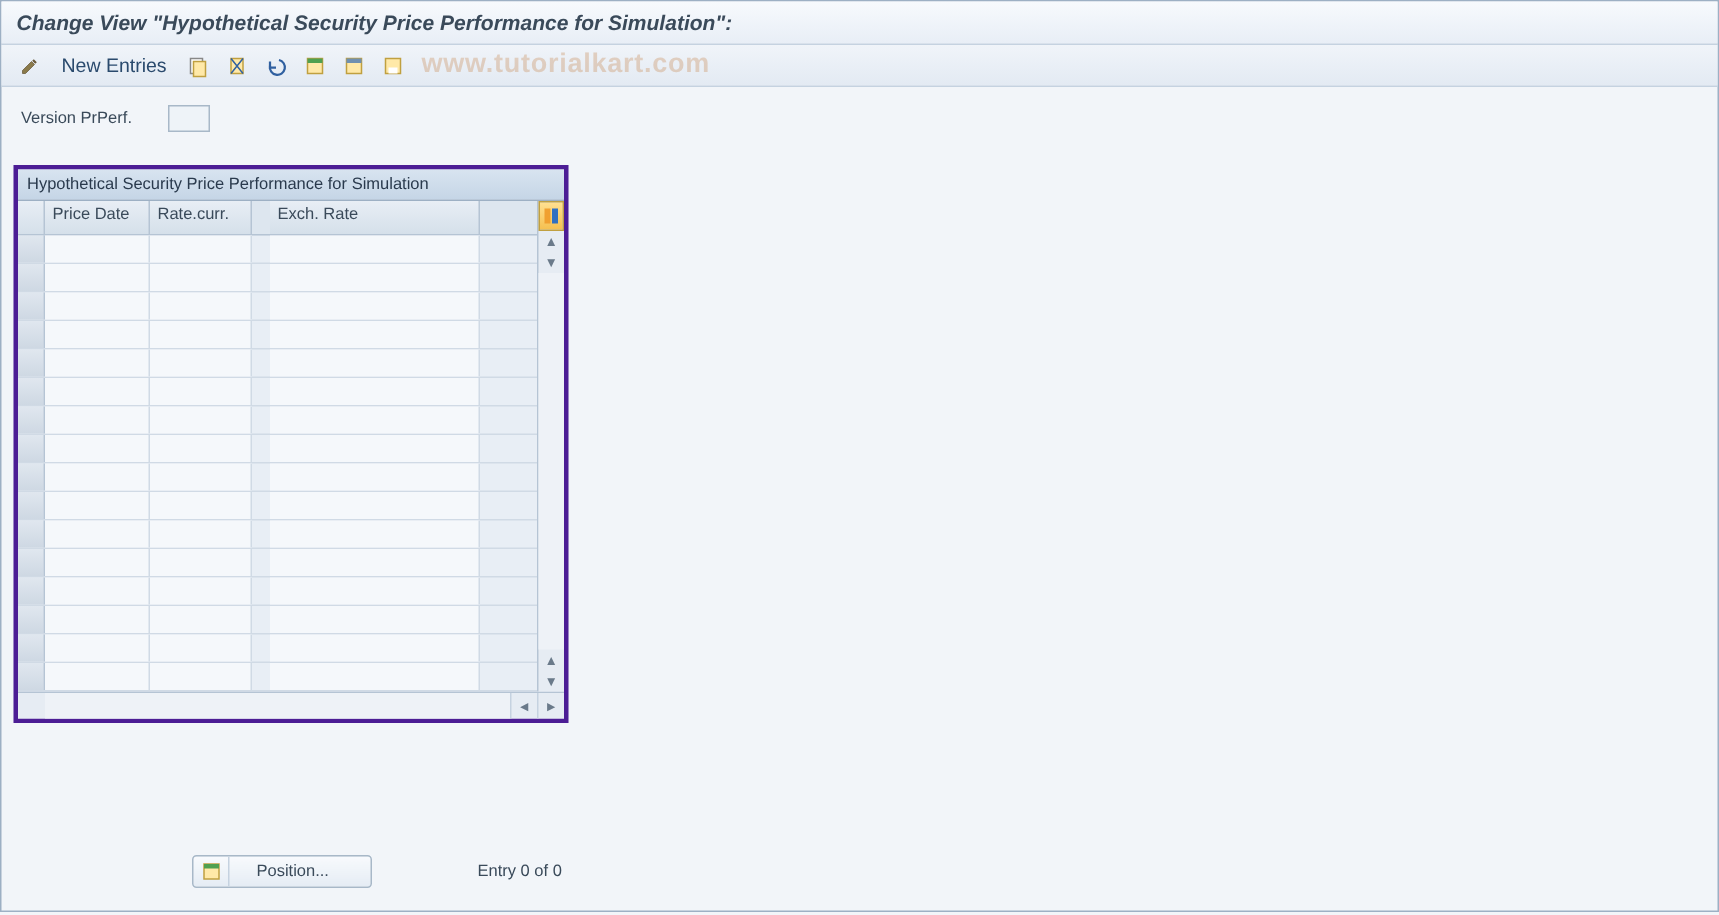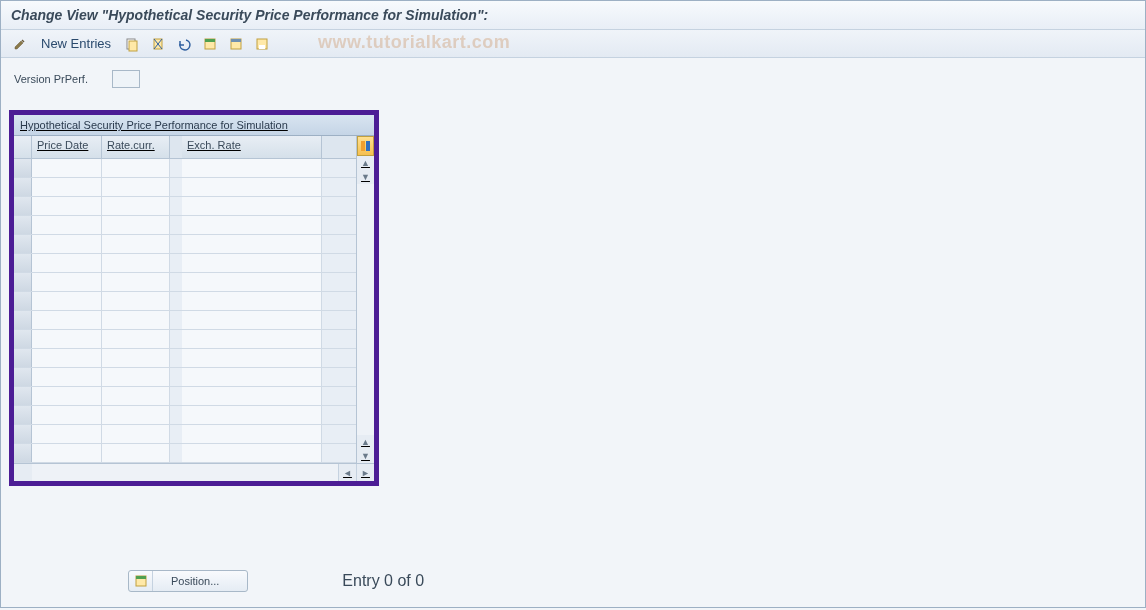--- a/index.html
+++ b/index.html
@@ -47,21 +47,20 @@
     }
     .watermark {
       position: absolute;
       left: 280px;
       top: 2px;
       font-size: 18px;
       font-weight: bold;
       color: rgba(200, 140, 90, 0.35);
       letter-spacing: 0.5px;
       pointer-events: none;
-      margin-left: 37px;
     }
     .form-area {
       padding: 12px 8px 8px 11px;
     }
     .form-row {
       display: flex;
       align-items: center;
       margin-bottom: 2px;
     }
     .form-label {
@@ -74,24 +73,23 @@
       height: 18px;
       border: 1px solid #a8b8c8;
       background: #eef3f8;
       padding: 0 4px;
     }
     .form-input.small { width: 28px; }
     .form-input.med { width: 100px; }
     .table-container {
       margin: 12px 8px;
       width: 370px;
-      border: 5px solid #4c1d95;
+      border: 3px solid #4c1d95;
       background: #e8eef5;
       position: relative;
-      text-decoration: underline;
     }
     .table-title {
       background: linear-gradient(to bottom, #d8e4f0, #c5d5e6);
       border-bottom: 1px solid #9db0c4;
       padding: 4px 6px;
       font-size: 11px;
       color: #2a3a4d;
     }
     .table-body {
       display: flex;
@@ -180,21 +178,20 @@
       border-left: 1px solid #c5d2e0;
     }
     .footer {
       position: absolute;
       bottom: 18px;
       left: 0;
       right: 0;
       display: flex;
       align-items: center;
       padding: 0 8px;
-      gap: 24px;
     }
     .position-btn {
       margin-left: 120px;
       display: inline-flex;
       align-items: center;
       background: linear-gradient(to bottom, #f8fafd, #e5ecf4);
       border: 1px solid #a8b8c8;
       border-radius: 3px;
       height: 22px;
       cursor: pointer;
@@ -209,21 +206,21 @@
       border-right: 1px solid #c5d2e0;
     }
     .position-btn .lbl {
       padding: 0 28px 0 18px;
       color: #3a4a5a;
       font-size: 11px;
     }
     .entry-status {
       margin-left: 70px;
       color: #3a4a5a;
-      font-size: 16px;
+      font-size: 11px;
     }
     .outer-border {
       border: 1px solid #9db0c4;
       height: 608px;
     }
     svg { display: block; }
   </style>
 </head>
 <body>
 

